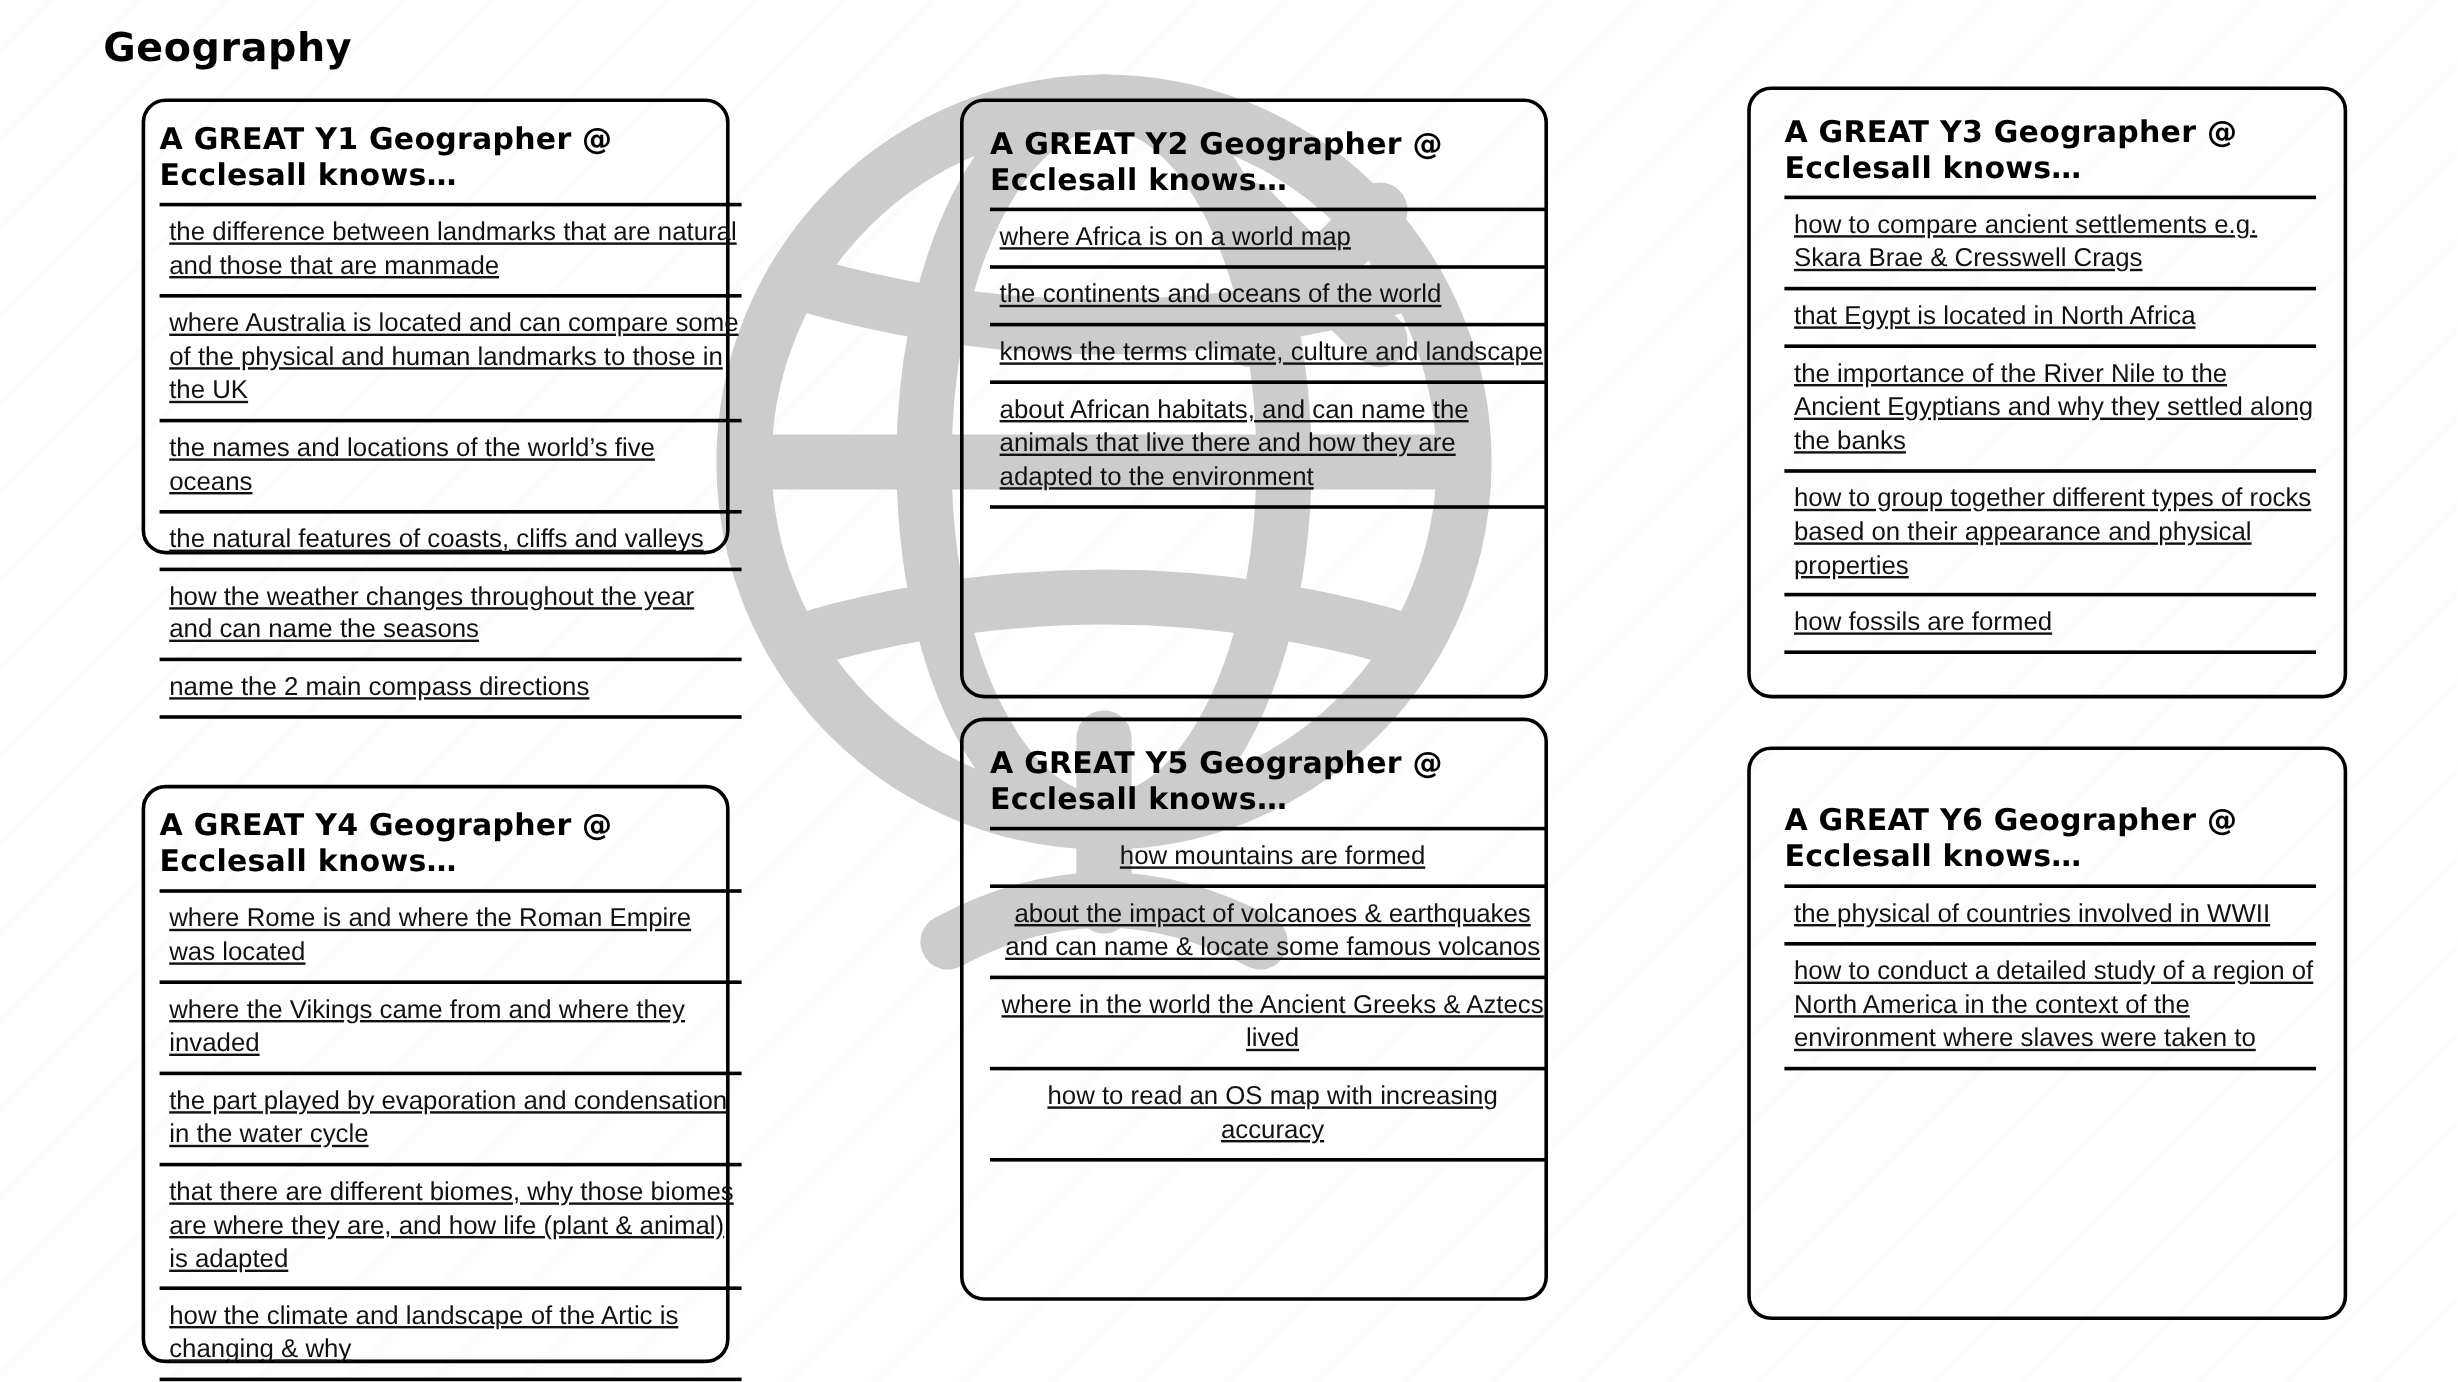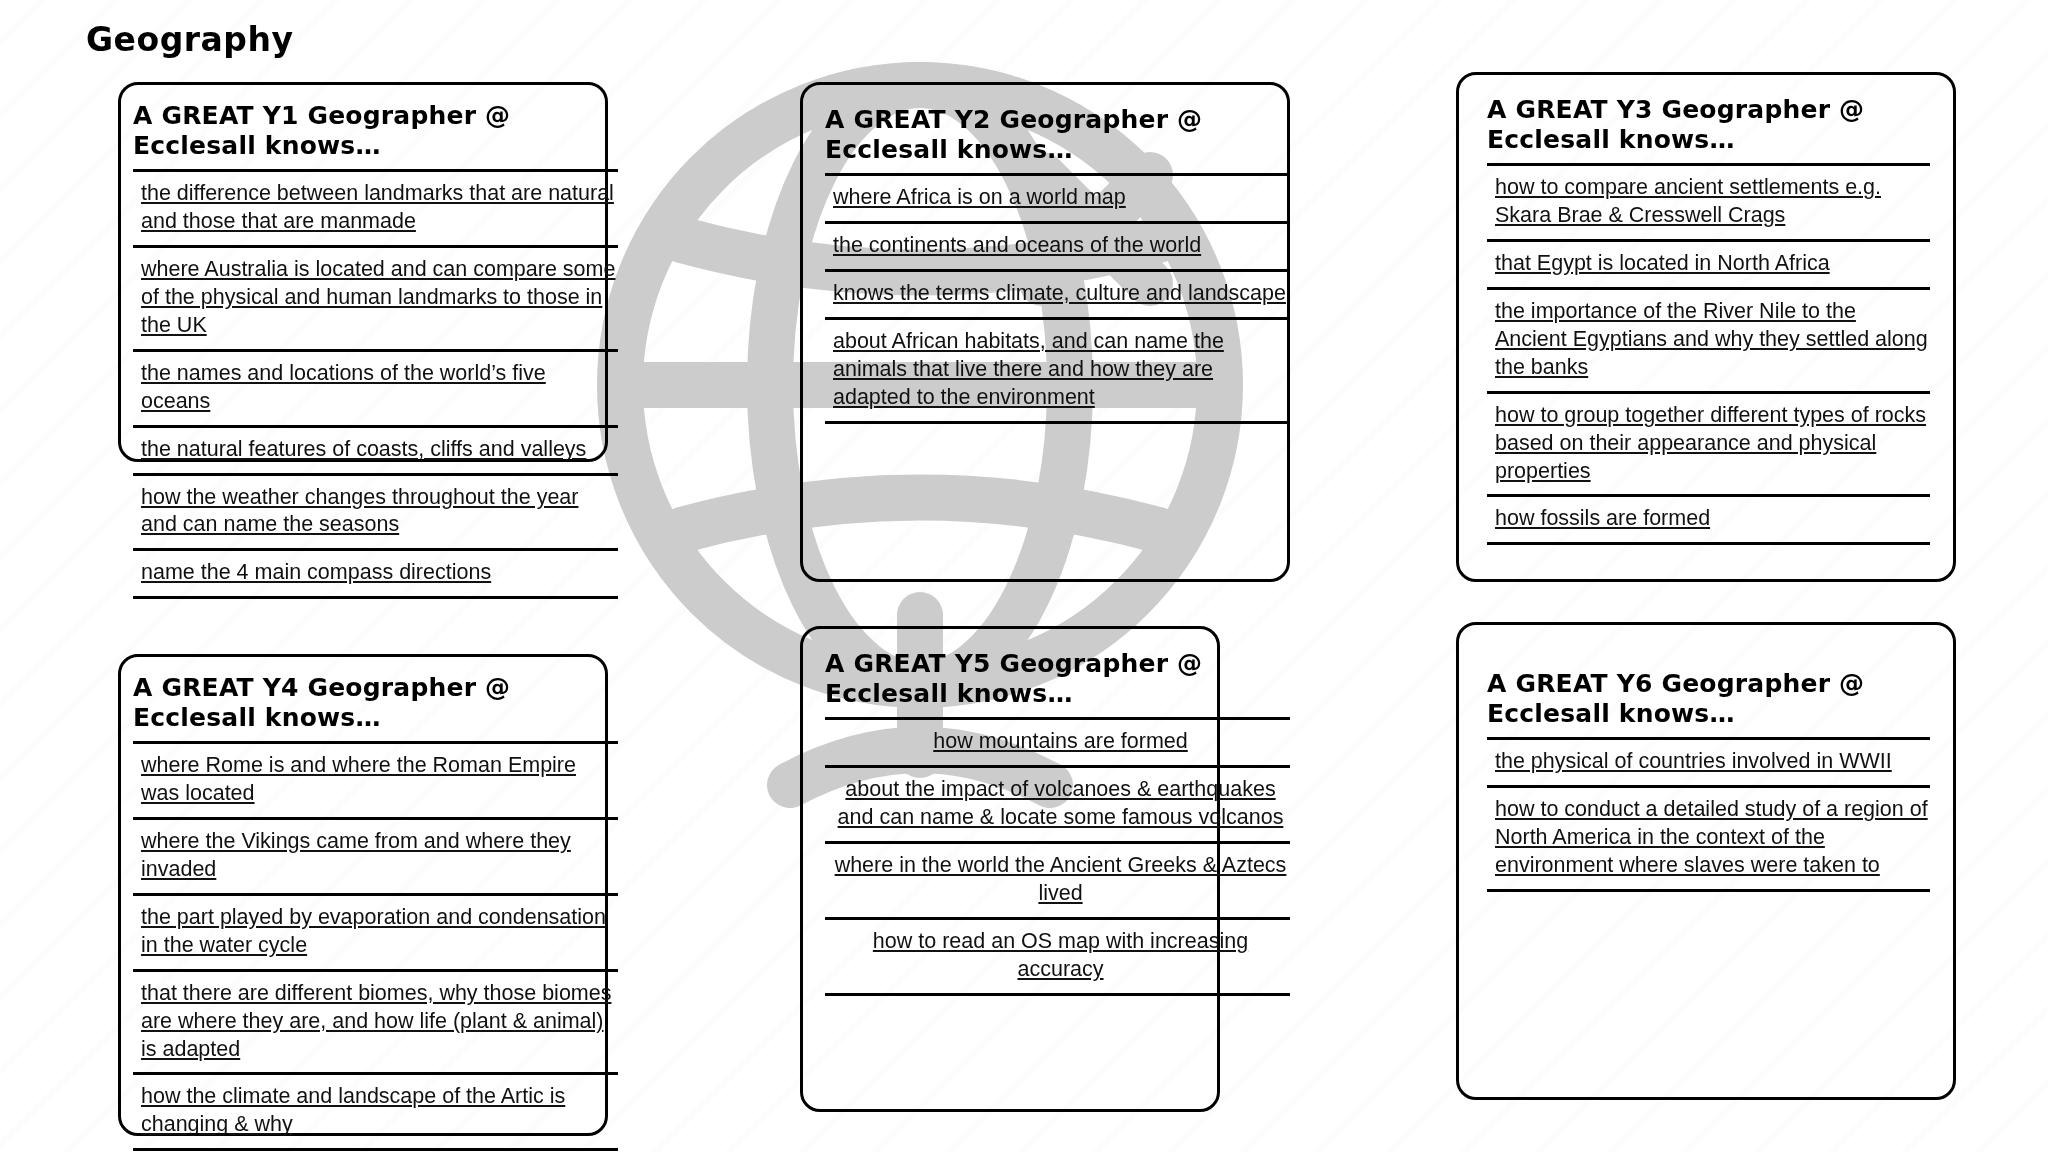--- a/index.html
+++ b/index.html
@@ -101,21 +101,21 @@
   #card-y2 .rows { width: 465px; }
 
   #card-y3 { left: 1456px; top: 72px;  width: 500px;  height: 510px; }
   #card-y3 .card-inner { left: 28px; width: 470px; top: 20px; }
   #card-y3 .rows { width: 443px; }
 
   #card-y4 { left: 118px;  top: 654px; width: 490px;  height: 482px; }
   #card-y4 .card-inner { left: 12px; width: 488px; top: 16px; }
   #card-y4 .rows { width: 485px; }
 
-  #card-y5 { left: 800px;  top: 626px; width: 420px;  height: 486px; }
+  #card-y5 { left: 800px;  top: 598px; width: 490px;  height: 486px; }
   #card-y5 .card-inner { left: 22px; width: 470px; top: 20px; }
   #card-y5 .rows { width: 465px; text-align: center; }
 
   #card-y6 { left: 1456px; top: 622px; width: 500px;  height: 478px; }
   #card-y6 .card-inner { left: 28px; width: 470px; top: 44px; }
   #card-y6 .rows { width: 443px; }
 </style>
 </head>
 <body>
 
@@ -153,21 +153,21 @@
 <div class="card" id="card-y1">
   <div class="card-inner">
     <div class="card-title">A GREAT Y1 Geographer @
 Ecclesall knows…</div>
     <div class="rows">
       <div class="row">the difference between landmarks that are natural and those that are manmade</div>
       <div class="row">where Australia is located and can compare some of the physical and human landmarks to those in the UK</div>
       <div class="row">the names and locations of the world’s five oceans</div>
       <div class="row">the natural features of coasts, cliffs and valleys</div>
       <div class="row">how the weather changes throughout the year and can name the seasons</div>
-      <div class="row">name the 4 main compass directions</div>
+      <div class="row">name the 2 main compass directions</div>
     </div>
   </div>
 </div>
 
 <div class="card" id="card-y2">
   <div class="card-inner">
     <div class="card-title">A GREAT Y2 Geographer @
 Ecclesall knows…</div>
     <div class="rows">
       <div class="row">where Africa is on a world map</div>

